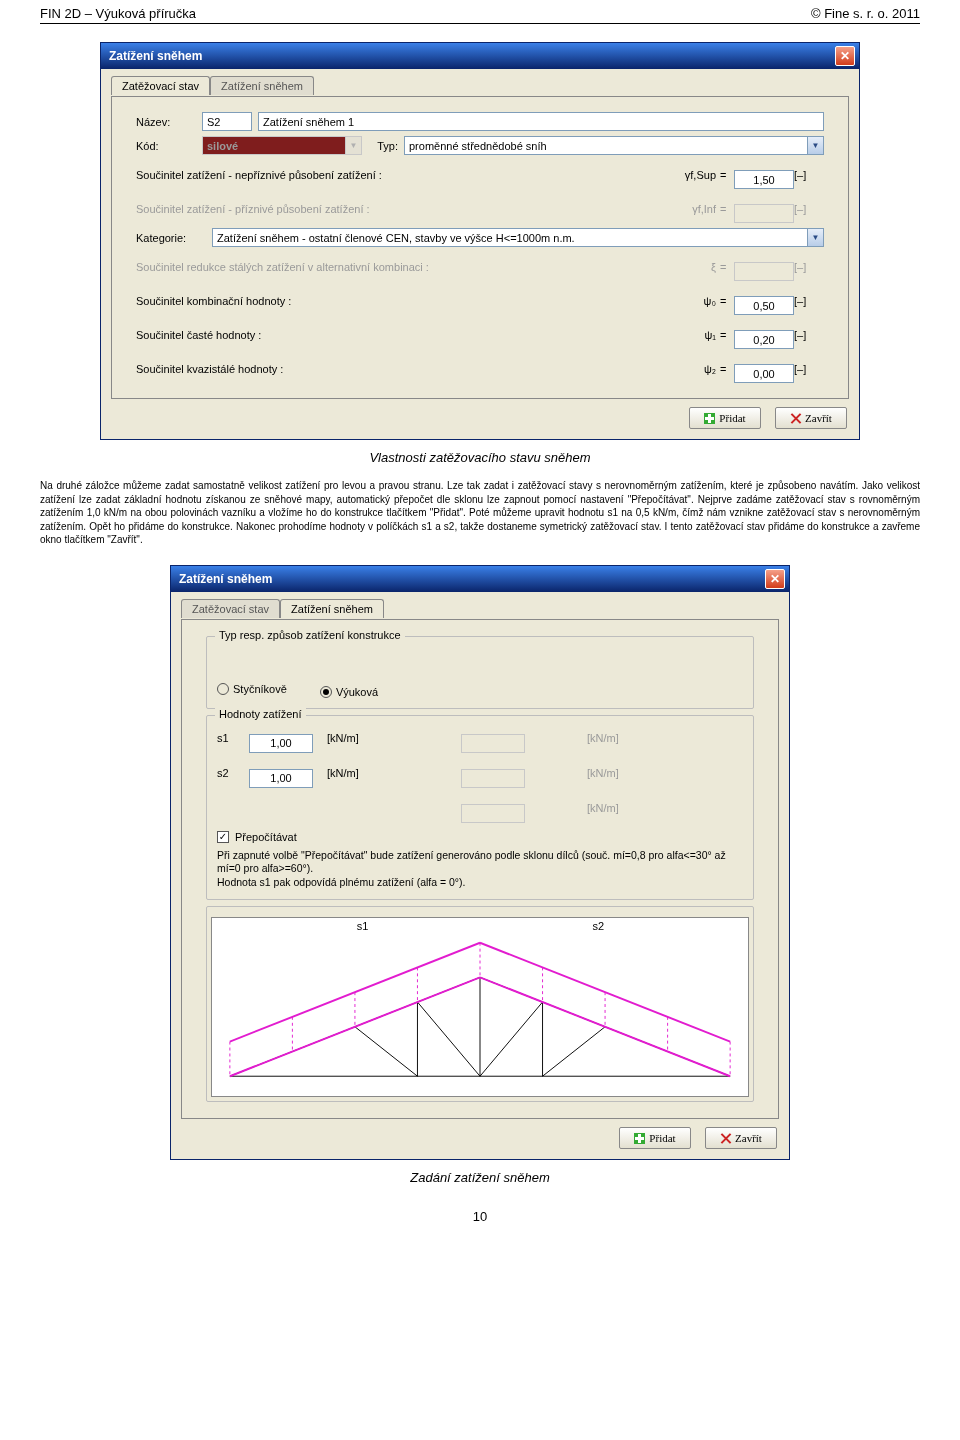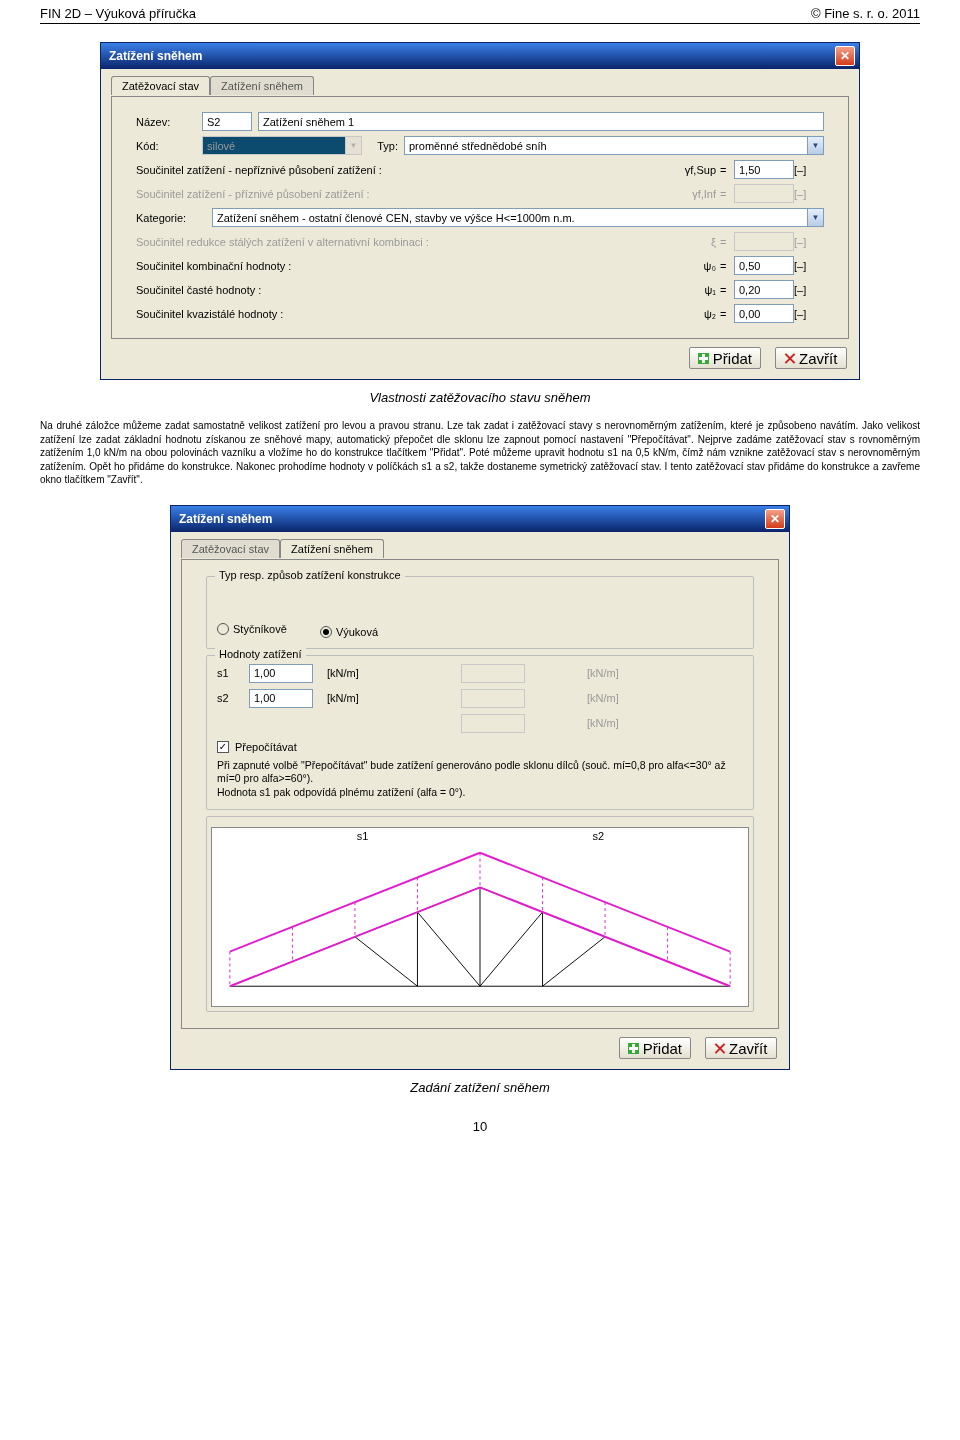--- a/index.html
+++ b/index.html
@@ -14,31 +14,31 @@
   .tabs { display: flex; gap: 0; margin-bottom: 2px; }
   .tab { padding: 3px 10px; background: #ece9d8; border: 1px solid #888; border-bottom: none; border-radius: 3px 3px 0 0; font-size: 11px; position: relative; top: 1px; }
   .tab.inactive { background: #e0ddd0; color: #555; }
   .tab-panel { border: 1px solid #888; background: #ece9d8; padding: 10px 24px; }
   .row { display: flex; align-items: center; margin: 5px 0; gap: 6px; }
   .lbl { width: 60px; }
   .disabled { color: #9a9a9a; margin-left: 48px; }
   input.field, .combo, .numfield { border: 1px solid #7f9db9; background: #fff; font-size: 11px; padding: 2px 4px; height: 19px; }
   .combo { display: inline-flex; align-items: center; justify-content: space-between; padding: 0 0 0 4px; }
   .combo .arrow { width: 16px; height: 17px; background: linear-gradient(to bottom,#e6eef9,#b8cde8); border-left: 1px solid #7f9db9; display: flex; align-items: center; justify-content: center; font-size: 8px; color: #2a4b84; }
-  .combo.dis { background: #0c4a6e; border-color: #c8c8c8; color: #9a9a9a; }
+  .combo.dis { background: #7f1d1d; border-color: #c8c8c8; color: #9a9a9a; font-weight: bold; }
   .combo.dis .arrow { background: #e4e1d4; border-left-color: #c8c8c8; color:#b0b0b0; }
-  .numfield { width: 60px; text-align: left; }
+  .numfield { width: 60px; text-align: center; margin-top: 10px; }
   .numfield.dis { background: #ece9d8; border-color:#c8c8c8; }
   .unit { width: 30px; }
   .coeff-row { display: flex; align-items: center; margin: 5px 0; }
   .coeff-lbl { flex: 1; }
   .coeff-sym { width: 55px; text-align: right; padding-right: 4px; }
   .coeff-eq { width: 14px; }
   .button-row { display: flex; justify-content: flex-end; gap: 14px; padding: 8px 2px 0; }
-  .win-btn { min-width: 72px; height: 22px; border: 1px solid #888; background: linear-gradient(to bottom,#fff,#e3e0d0); border-radius: 2px; display: inline-flex; align-items: center; justify-content: flex-start; gap: 4px; font-size: 15px; padding: 0 8px; }
+  .win-btn { min-width: 72px; height: 22px; border: 1px solid #888; background: linear-gradient(to bottom,#fff,#e3e0d0); border-radius: 2px; display: inline-flex; align-items: center; justify-content: center; gap: 4px; font-size: 11px; padding: 0 8px; font-family: Liberation Serif, serif; }
   .icon-sq { width: 11px; height: 11px; display: inline-block; }
   .icon-plus { background:#3a3; position: relative; }
   .icon-plus::before, .icon-plus::after { content:""; position:absolute; background:#fff; }
   .icon-plus::before { left:4px; top:1px; width:3px; height:9px; }
   .icon-plus::after { top:4px; left:1px; height:3px; width:9px; }
   .icon-x { position: relative; }
   .icon-x::before, .icon-x::after { content:""; position:absolute; left:5px; top:-1px; width:2px; height:13px; background:#c22; }
   .icon-x::before { transform: rotate(45deg); }
   .icon-x::after { transform: rotate(-45deg); }
   .caption { text-align: center; font-style: italic; font-size: 13px; margin: 4px 0 14px; }

